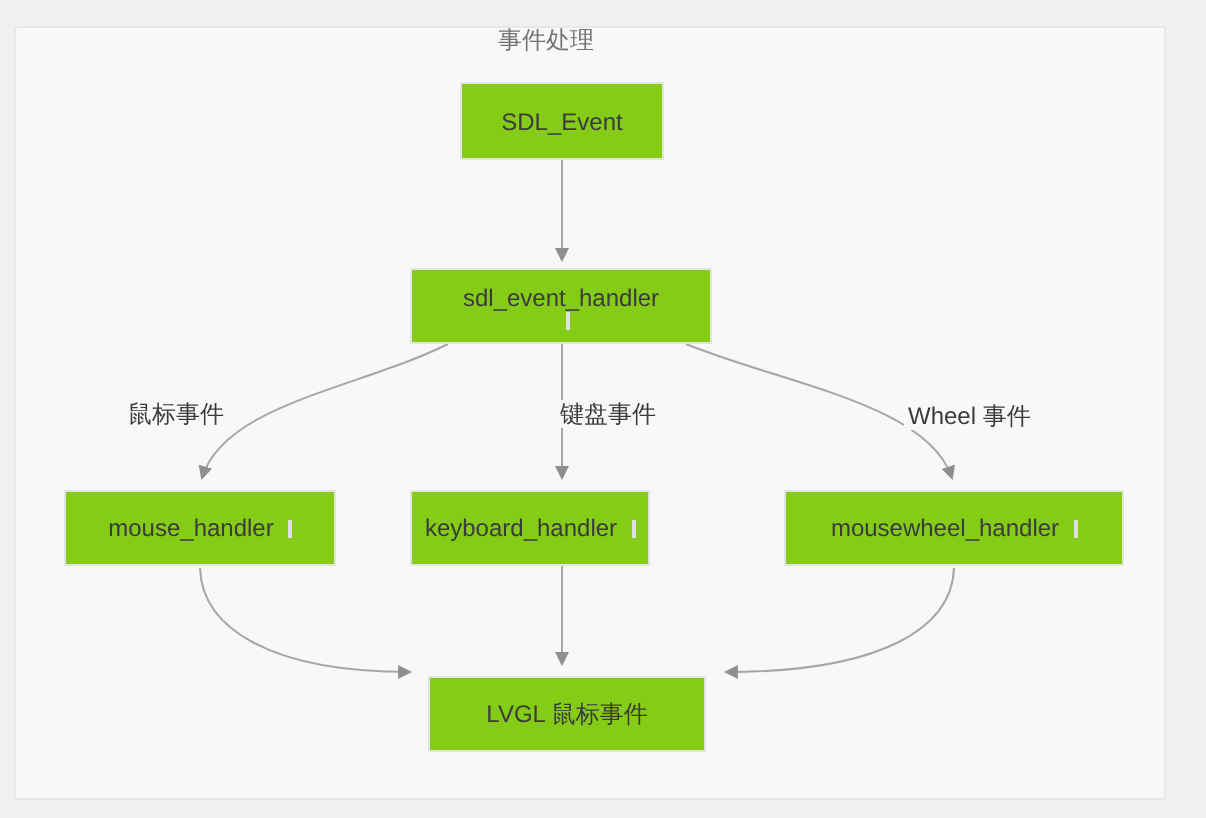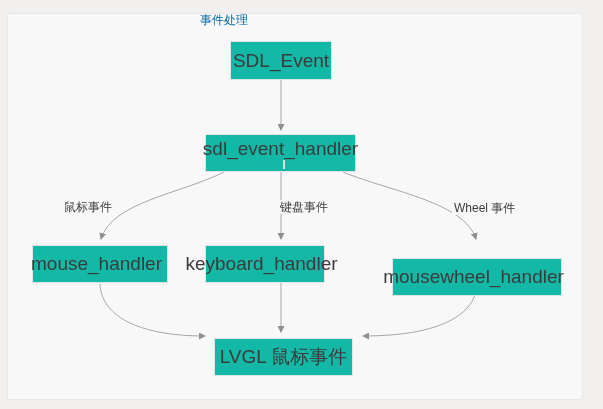--- a/index.html
+++ b/index.html
@@ -11,39 +11,39 @@
     overflow:hidden;
   }
   #canvas{position:relative;width:603px;height:409px;}
   .panel{
     position:absolute;left:7px;top:13px;width:576px;height:387px;
     background:#f8f8f8;border:1px solid #e9e8e6;border-radius:2px;
     box-sizing:border-box;
   }
   .diagram-title{
     position:absolute;left:200px;top:12px;width:146px;
-    text-align:left;font-size:12px;color:#0369a1;
+    text-align:center;font-size:12px;color:#737373;
   }
   svg.edges{position:absolute;left:0;top:0;width:603px;height:409px;}
   .edge-path{fill:none;stroke:#a6a6a6;stroke-width:1;}
   .node{
     position:absolute;box-sizing:border-box;
-    background:#14b8a6;border:1px solid #e3e3e3;
+    background:#84cc16;border:1px solid #e3e3e3;
     display:flex;align-items:center;justify-content:center;
-    font-size:19px;color:#3b3b3b;white-space:nowrap;
+    font-size:12px;color:#3b3b3b;white-space:nowrap;
   }
   .node .tick{
     display:inline-block;width:2px;height:9px;background:#dedede;
     margin-left:7px;vertical-align:middle;
   }
   .node-sdl-event{left:230px;top:41px;width:102px;height:39px;}
   .node-sdl-event-handler{left:205px;top:134px;width:151px;height:38px;flex-direction:column;}
   .node-mouse-handler{left:32px;top:245px;width:136px;height:38px;}
   .node-keyboard-handler{left:205px;top:245px;width:120px;height:38px;}
-  .node-mousewheel-handler{left:392px;top:245px;width:170px;height:38px;margin-top:13px;}
+  .node-mousewheel-handler{left:392px;top:245px;width:170px;height:38px;}
   .node-lvgl-input{left:214px;top:338px;width:139px;height:38px;}
   .edge-label{
     position:absolute;background:#f8f8f8;padding:0 2px;
     font-size:12px;color:#3b3b3b;white-space:nowrap;line-height:14px;
   }
   .edge-label-mouse{left:62px;top:200px;}
   .edge-label-keyboard{left:234px;top:200px;margin-left:44px;}
   .edge-label-wheel{left:452px;top:201px;}
 </style>
 </head>

